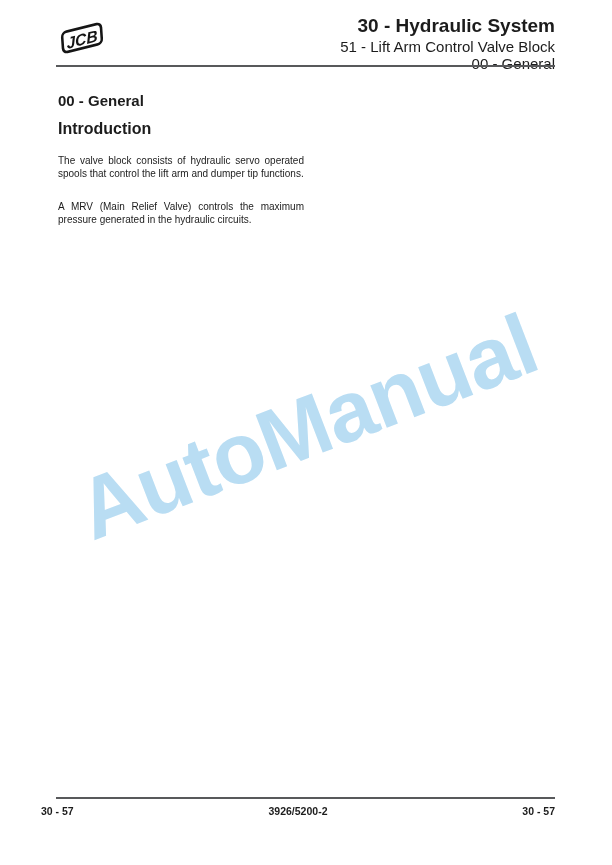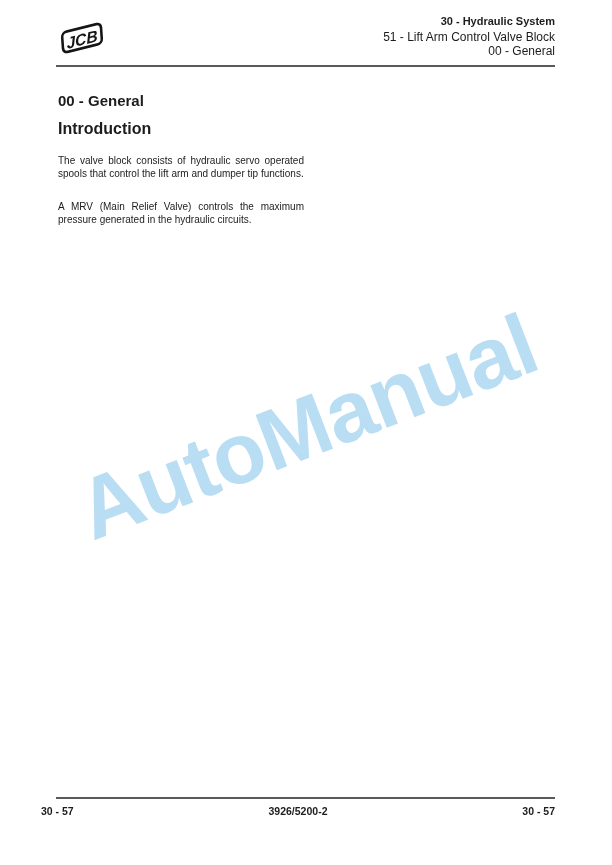--- a/index.html
+++ b/index.html
@@ -23,26 +23,26 @@
     height: 36px;
   }
   .header-meta {
     position: absolute;
     top: 16px;
     right: 57px;
     text-align: right;
     line-height: 1;
   }
   .header-title {
-    font-size: 11px;
+    font-size: 19px;
     font-weight: bold;
     margin: 0 0 4px 0;
   }
   .header-subtitle, .header-section {
-    font-size: 12px;
+    font-size: 15px;
     font-weight: normal;
     margin: 0 0 1.5px 0;
   }
   .rule {
     position: absolute;
     left: 56px;
     right: 57px;
     height: 1.6px;
     background: #58595b;
   }

